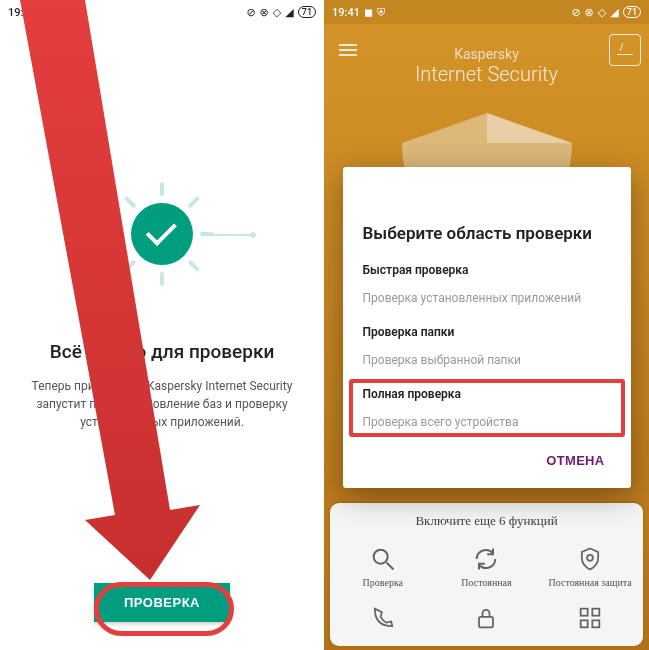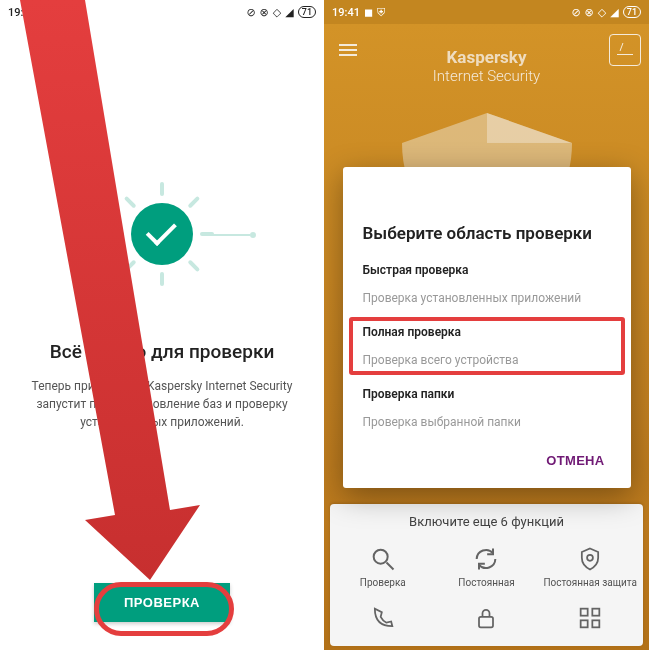--- a/index.html
+++ b/index.html
@@ -166,39 +166,40 @@
     width: 32px; height: 32px;
     display:flex;align-items:center;justify-content:center;
   }
   .menu-btn { left: 8px; }
   .activity-btn { right: 8px; border:1.5px solid rgba(255,255,255,.85); border-radius:4px; }
   .hamburger { width:18px;height:2px;background:rgba(255,255,255,.85);position:relative; }
   .hamburger::before,.hamburger::after{content:"";position:absolute;left:0;width:18px;height:2px;background:rgba(255,255,255,.85);}
   .hamburger::before{top:-5px;} .hamburger::after{top:5px;}
   .pulse { width:16px;height:10px;border-bottom:1.5px solid rgba(255,255,255,.85);position:relative; }
   .pulse::after{content:"";position:absolute;left:4px;top:-2px;width:3px;height:8px;border-left:1.5px solid rgba(255,255,255,.85);transform:skewX(-20deg);}
-  .brand-small { font-size: 17px; opacity: .85; font-weight: bold; }
-  .brand-big { font-size: 15px; font-weight: 300; }
+  .brand-small { font-size: 14px; opacity: .85; }
+  .brand-big { font-size: 20px; font-weight: 300; }
 
   .shield-area {
     position: relative;
     height: 110px;
   }
   .shield {
     position:absolute; left:50%; top:0; transform:translateX(-50%);
     width: 210px; height: 150px;
   }
 
   .bottom-panel {
     position: absolute;
     left: 6px; right: 6px; bottom: 4px;
     background: #fafafa;
-    border-radius: 4px;
+    border-radius: 9px;
     padding: 10px 3px 4px;
     box-shadow: 0 -1px 3px rgba(0,0,0,.15);
+    font-family: Liberation Serif, serif;
   }
   .bp-title { text-align:center; font-size: 13px; color:#444; margin-bottom:10px; }
   .bp-grid { display:grid; grid-template-columns:repeat(3,1fr); gap:4px; }
   .bp-item { display:flex; flex-direction:column; align-items:center; font-size:10px; color:#555; padding:6px 2px; }
   .bp-icon { width:28px;height:28px;margin-bottom:4px; color:#666; }
 
   
   .overlay {
     position: absolute;
     inset: 24px 0 0 0;
@@ -384,29 +385,29 @@
 
   <div class="overlay">
     <div class="dialog">
       <div class="dlg-title">Выберите область проверки</div>
 
       <div class="dlg-item">
         <div class="dlg-item-title">Быстрая проверка</div>
         <div class="dlg-item-sub">Проверка установленных приложений</div>
       </div>
 
+      <div class="dlg-item">
+        <div class="dlg-item-title">Проверка папки</div>
+        <div class="dlg-item-sub">Проверка выбранной папки</div>
+      </div>
+
       <div class="dlg-item highlighted">
         <div class="dlg-item-title">Полная проверка</div>
         <div class="dlg-item-sub">Проверка всего устройства</div>
         <div class="dlg-highlight-box"></div>
       </div>
 
-      <div class="dlg-item">
-        <div class="dlg-item-title">Проверка папки</div>
-        <div class="dlg-item-sub">Проверка выбранной папки</div>
-      </div>
-
       <div class="dlg-actions">
         <button class="dlg-cancel">ОТМЕНА</button>
       </div>
     </div>
   </div>
 </div>
 
 </body></html>

